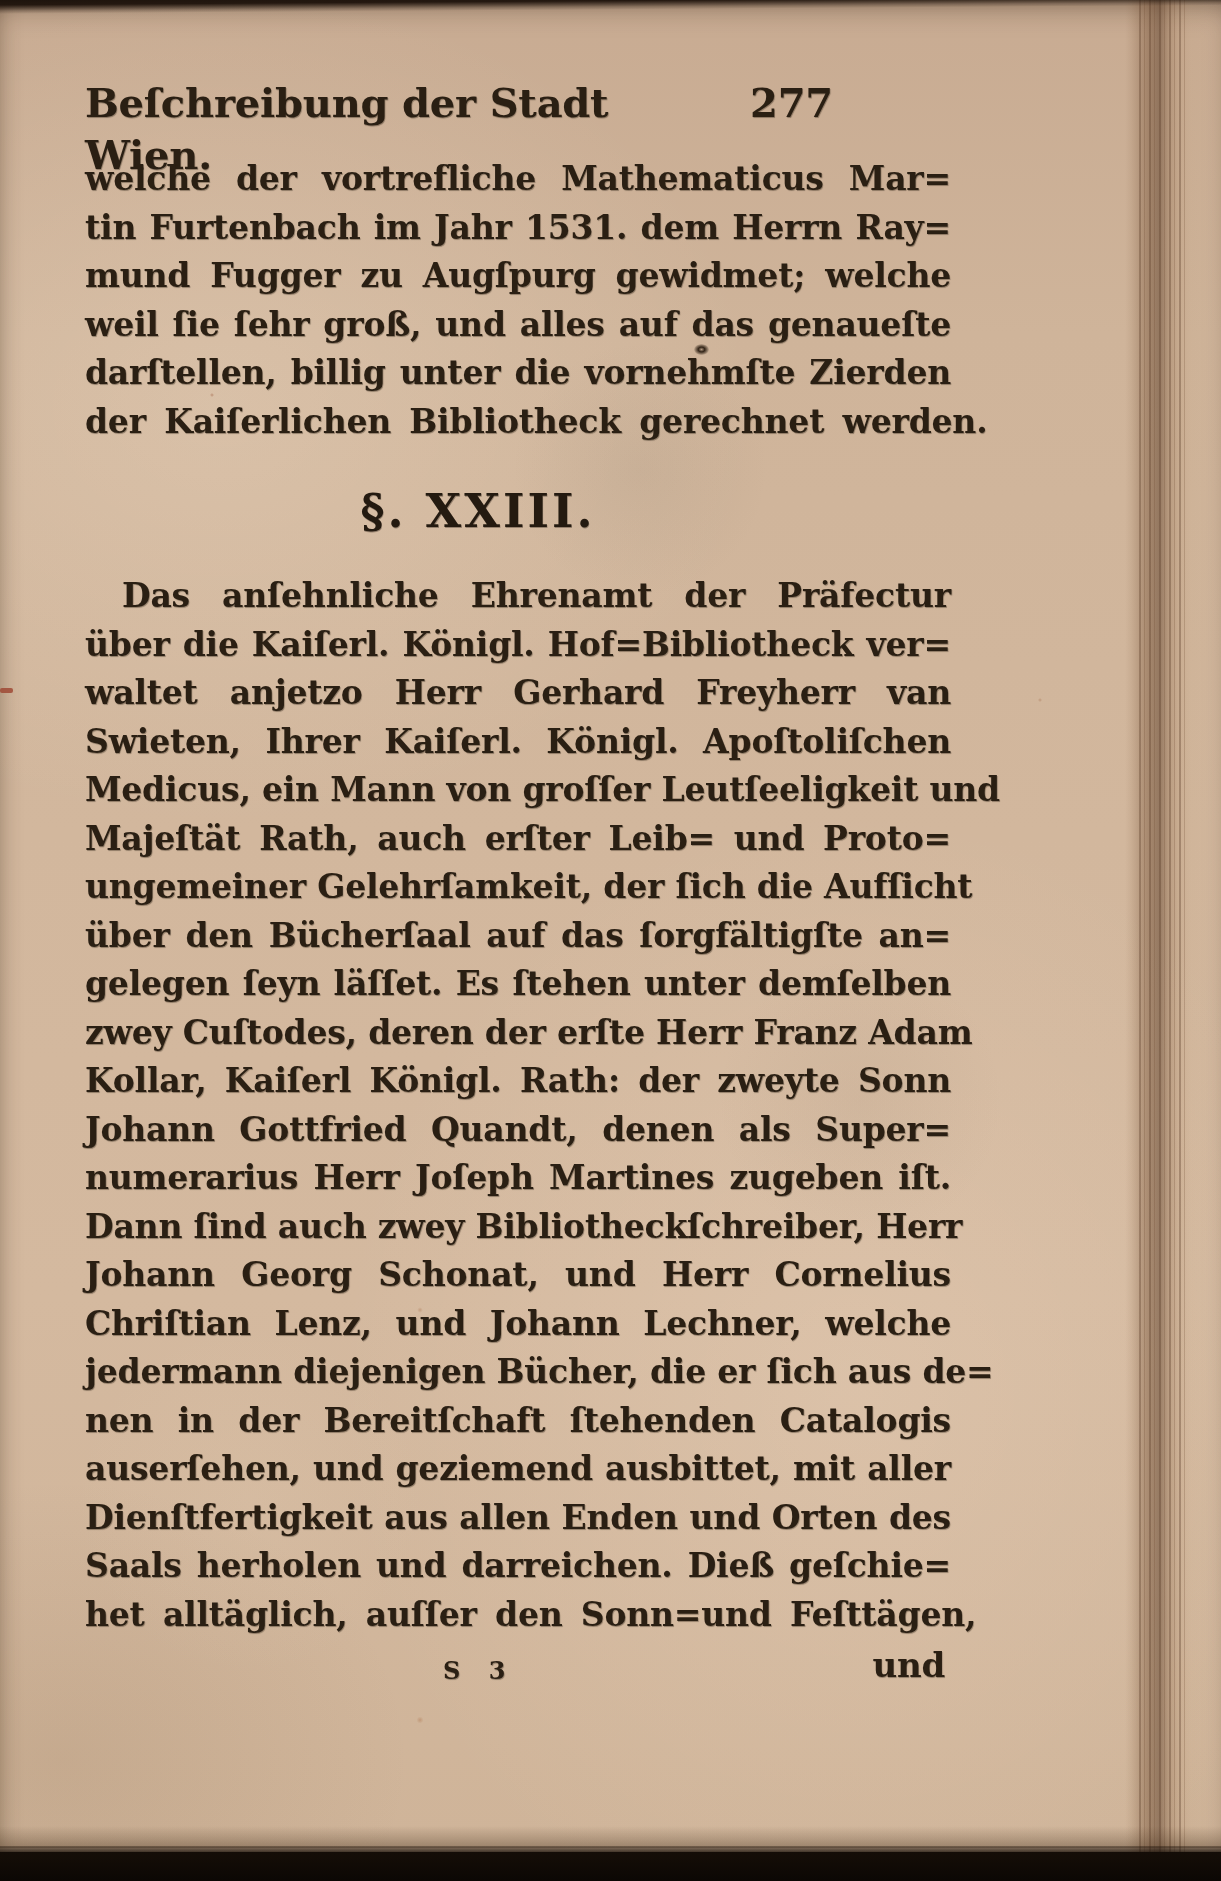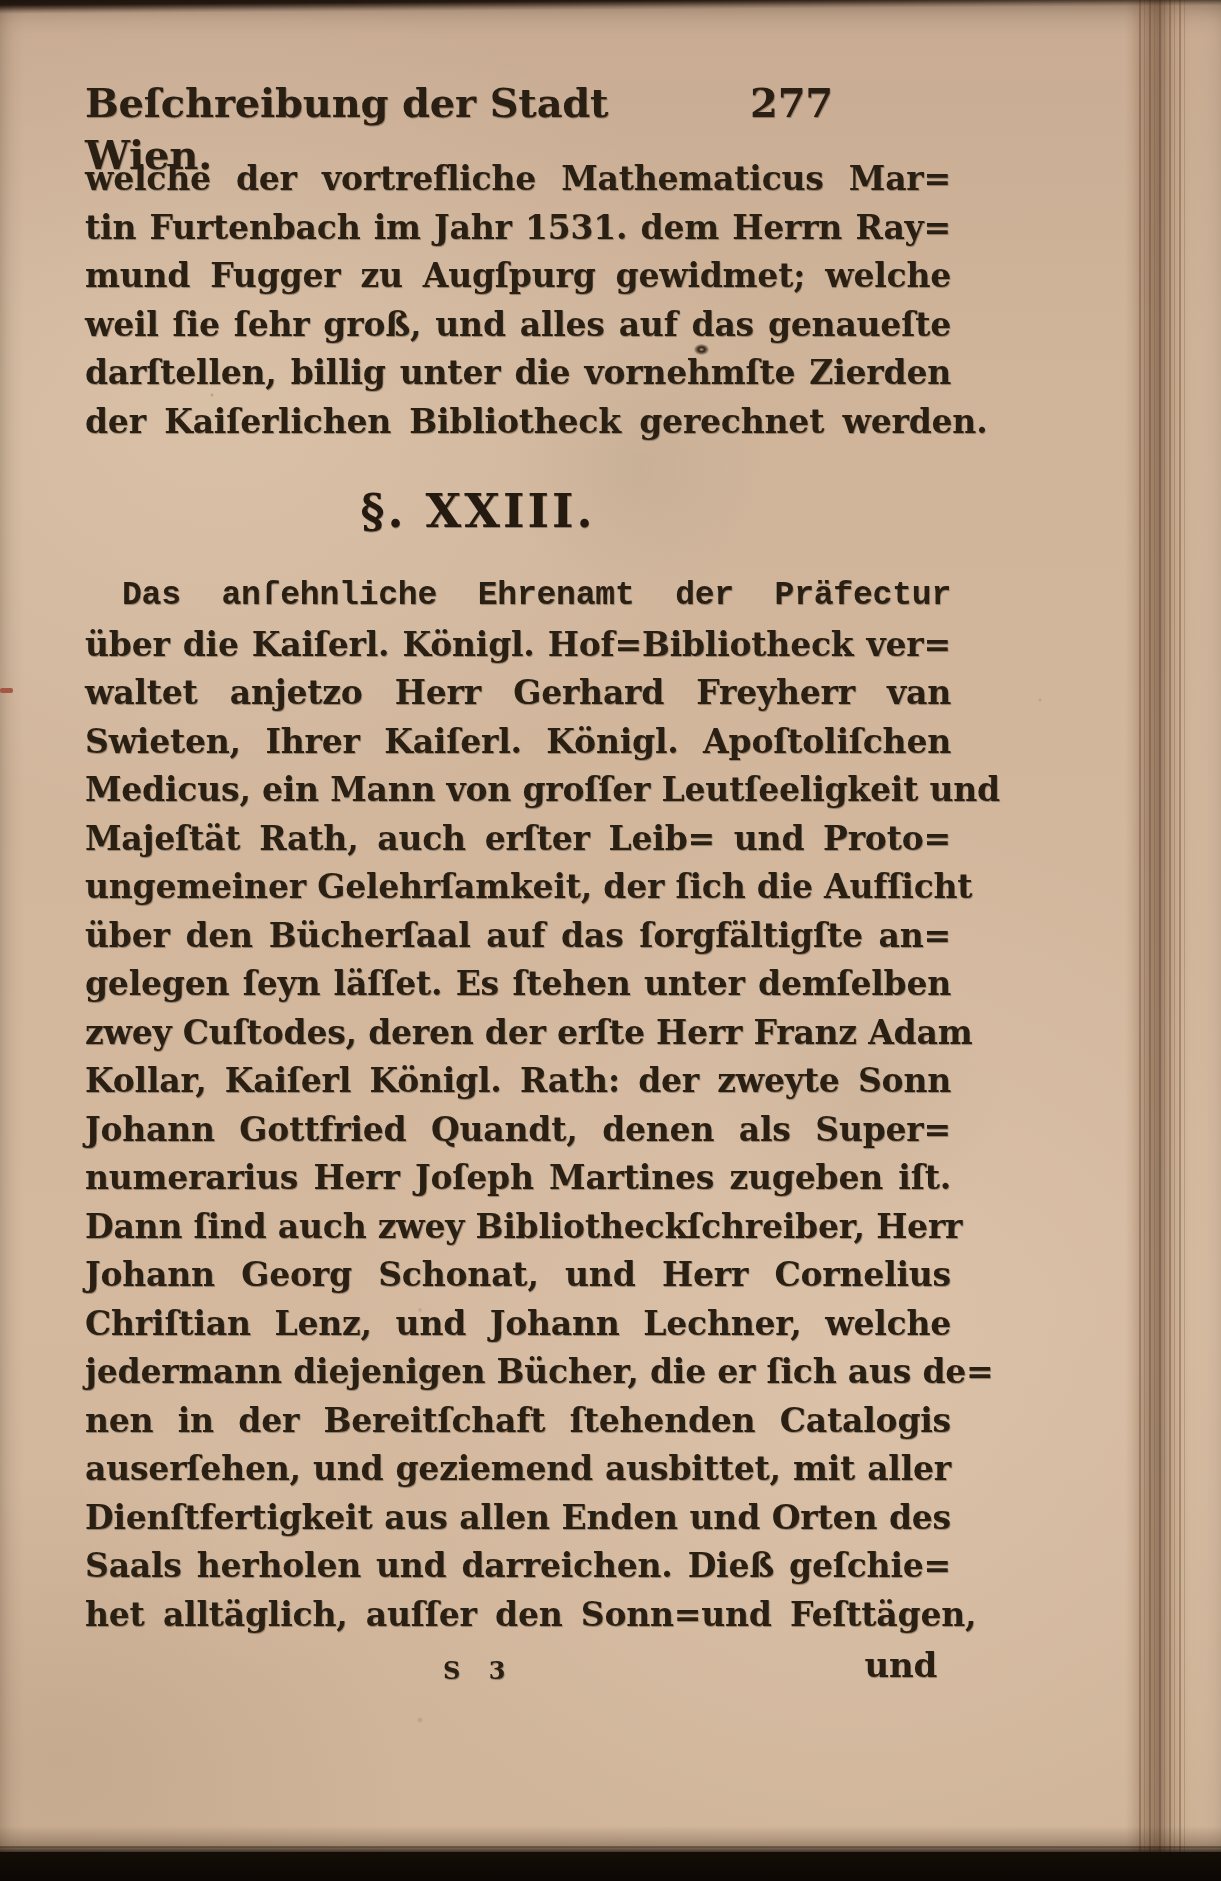--- a/index.html
+++ b/index.html
@@ -92,35 +92,35 @@
     padding-right:118px;
   }
   .para{display:block;}
   .para-1{margin-top:26px;}
   .tline{
     height:48.5px;line-height:48.5px;font-size:33px;
     text-align:justify;text-align-last:justify;
     white-space:nowrap;
   }
   .tline.loose{text-align-last:left;word-spacing:7px;}
-  .tline.indent{padding-left:37px;font-family:Liberation Mono, monospace;}
+  .tline.indent{padding-left:37px;}
   .sect-heading{
     margin-top:32px;height:66px;line-height:66px;
     text-align:center;font-size:46px;font-weight:700;
     letter-spacing:3px;color:#241a10;
     text-shadow:0.6px 0.7px 0.6px rgba(36,26,16,0.35);
     padding-right:80px;
   }
   .para-2{margin-top:28px;}
   .footer-line{
     position:relative;height:56px;margin-top:8px;
     font-size:34px;line-height:48px;
   }
   .sig-mark{position:absolute;left:358px;top:0;letter-spacing:10px;font-size:24px;}
-  .catchword{position:absolute;right:14px;top:-6px;}
+  .catchword{position:absolute;right:6px;top:-6px;}
 </style>
 </head>
 <body>
 
 <div class="scan">
 
   <div class="paper">
     <div class="texture"></div>
     <div class="fore-edge">
       <div class="striations"></div>

